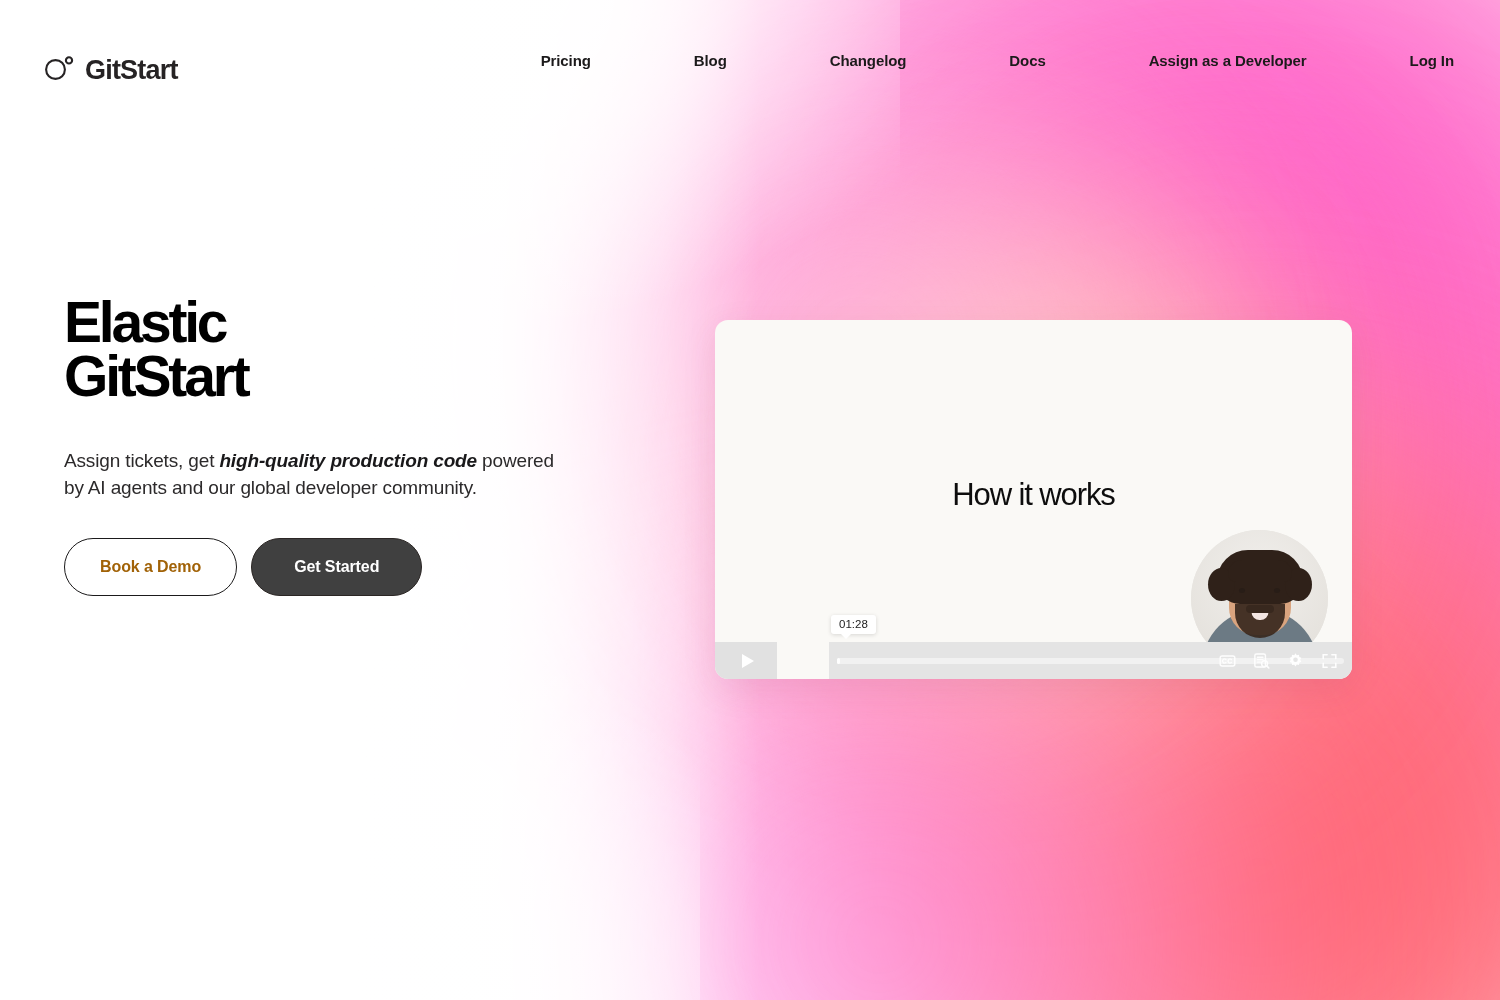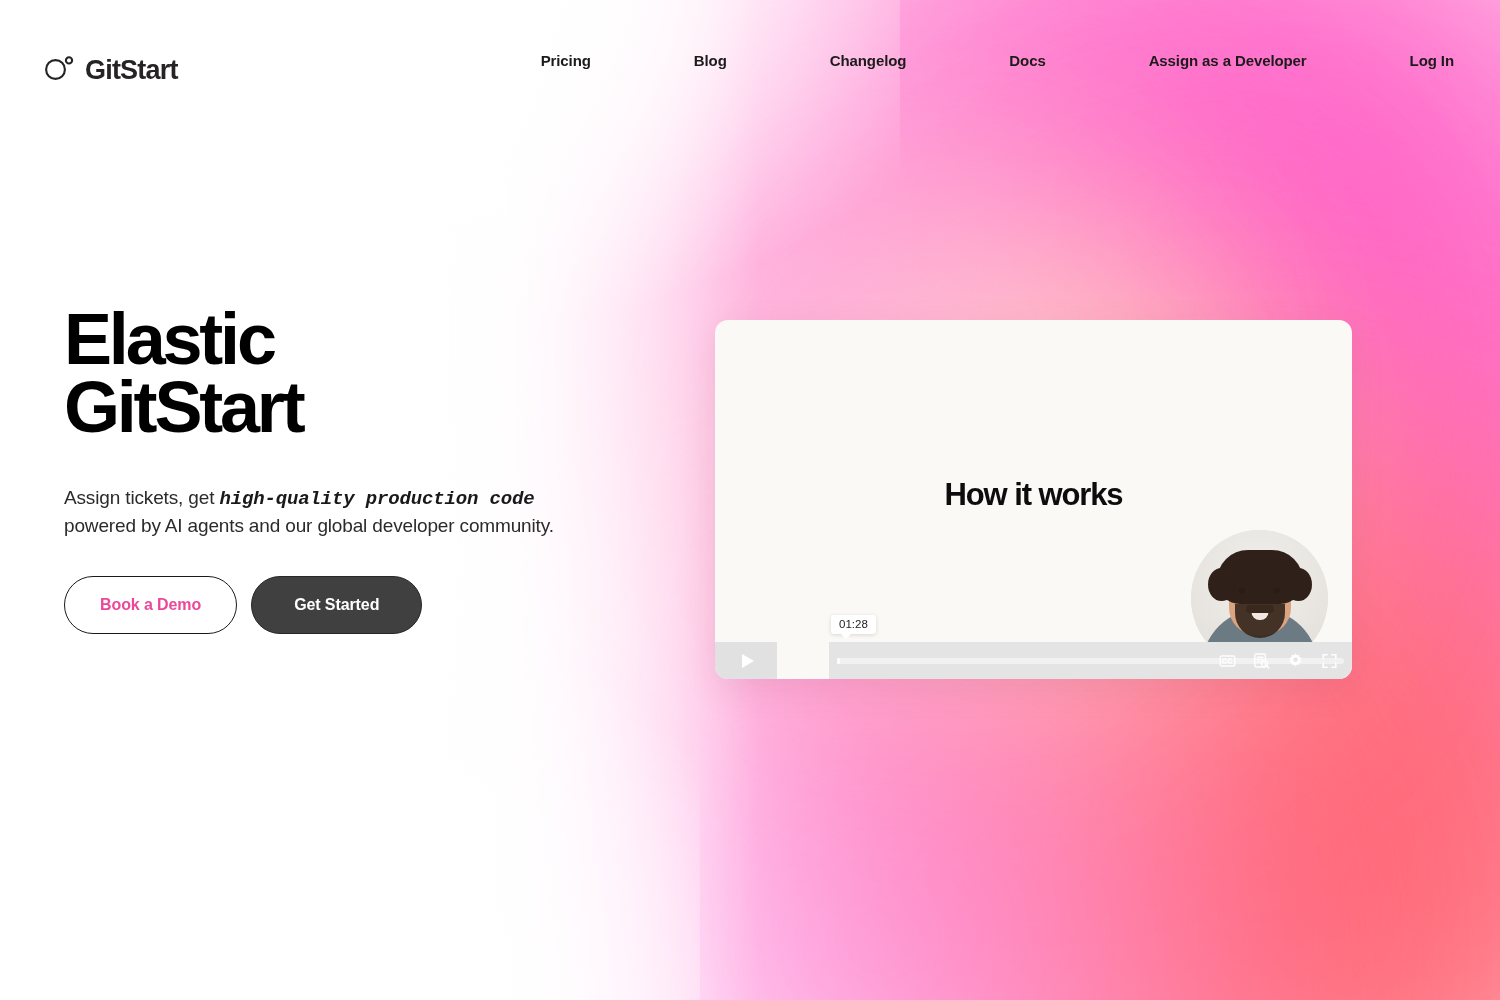--- a/index.html
+++ b/index.html
@@ -149,43 +149,41 @@
   .nav-link:first-child { margin-left: 0; }
 
   
   #hero-copy {
     position: absolute;
     left: 64px;
     top: 296px;
     width: 620px;
   }
   #hero-title {
-    font-size: 72px;
+    font-size: 57px;
     line-height: 0.945;
     font-weight: 700;
     letter-spacing: -3.2px;
     color: #000000;
     margin-bottom: 44px;
-    margin-top: 9px;
   }
   #hero-title .line { display: block; }
 
   #hero-subtitle {
     font-size: 19px;
     line-height: 1.42;
     color: #2c2a2b;
     width: 500px;
     font-weight: 400;
     letter-spacing: -0.15px;
   }
   #hero-subtitle b {
     font-weight: 700;
     font-style: italic;
     color: #19181a;
-    font-family: Liberation Mono, monospace;
   }
 
   #hero-actions {
     margin-top: 36px;
     display: flex;
     align-items: center;
     gap: 14px;
   }
   .btn {
     height: 58px;
@@ -196,21 +194,21 @@
     font-size: 16px;
     font-weight: 700;
     letter-spacing: -0.1px;
     cursor: pointer;
     text-decoration: none;
     font-family: inherit;
   }
   .btn-outline {
     padding: 16px 35px;
     background: #ffffff;
-    color: #ec4899;
+    color: #a16207;
     border: 1.6px solid #1b1a1b;
   }
   .btn-solid {
     padding: 0 42px;
     background: #404040;
     color: #ffffff;
     border: 1.6px solid #2b2624;
   }
 
   
@@ -224,21 +222,21 @@
     border-radius: 13px;
     box-shadow: 0 10px 34px rgba(120, 40, 80, 0.10);
     overflow: hidden;
   }
   #video-title {
     position: absolute;
     left: 0; right: 0;
     top: 157px;
     text-align: center;
     font-size: 31px;
-    font-weight: 700;
+    font-weight: 400;
     letter-spacing: -1.1px;
     color: #0d0d0d;
   }
 
   #presenter-bubble {
     position: absolute;
     right: 24px;
     top: 210px;
     width: 137px;
     height: 137px;

